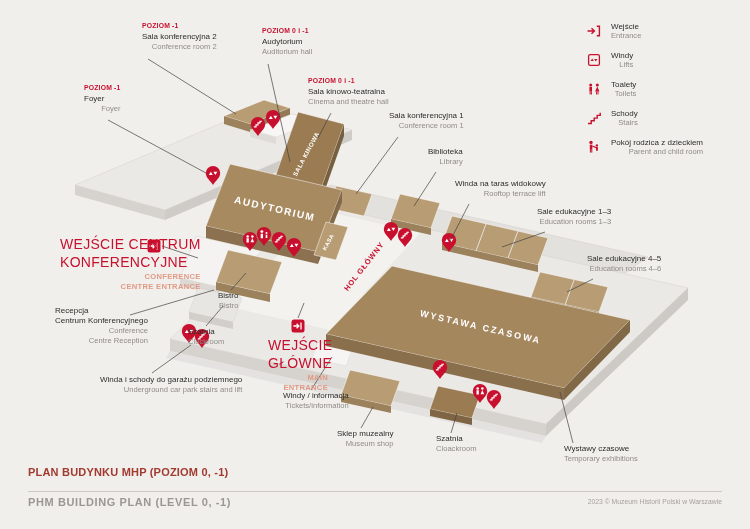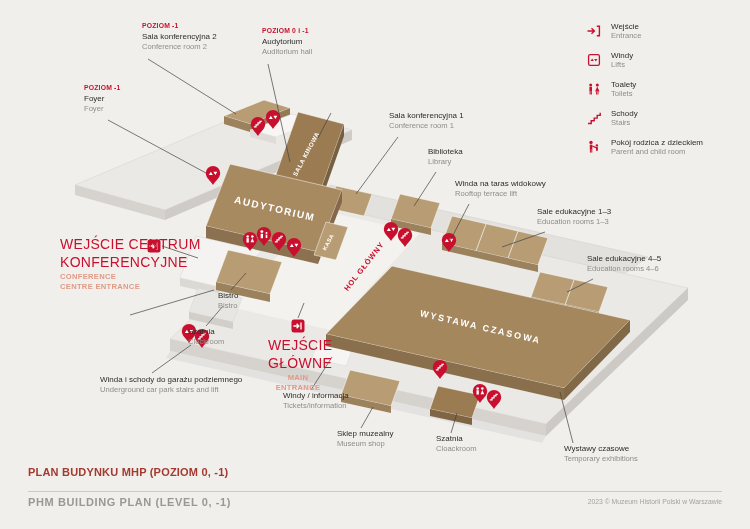--- a/index.html
+++ b/index.html
@@ -3,21 +3,21 @@
 <meta charset="utf-8">
 <style>
   html,body{margin:0;padding:0;background:#f1efec;}
   .canvas{position:relative;width:750px;height:529px;background:#f1efec;overflow:hidden;
           font-family:"Liberation Sans","DejaVu Sans",sans-serif;}
   #plan-svg{position:absolute;left:0;top:0;}
   #plan-svg text{font-family:"Liberation Sans","DejaVu Sans",sans-serif;}
   .lbl{position:absolute;line-height:1.28;}
   .lvl{font-size:6.8px;font-weight:700;color:#c8102e;letter-spacing:.2px;margin-bottom:1px;}
   .pl{font-size:8px;font-weight:400;color:#2e2c2a;}
-  .en{font-size:7.6px;color:#8f8c88;}
+  .en{font-size:7.6px;color:#8f8c88;text-align:right;}
   .pre{white-space:pre-line;}
   .lbl.red .pl{color:#c8102e;letter-spacing:.3px;font-size:14px;}
   .lbl.red .en{color:#e09a85;font-weight:700;letter-spacing:.3px;}
   .lbl.center{text-align:center;}
   .legend{position:absolute;left:586px;top:22px;display:flex;flex-direction:column;gap:11px;}
   .legend-row{display:flex;gap:9px;align-items:flex-start;}
   .legend-icon{width:16px;height:16px;flex:none;margin-top:1px;}
   .footer-title{position:absolute;left:28px;top:466px;font-size:11px;font-weight:700;color:#a23a30;letter-spacing:.2px;}
   .divider{position:absolute;left:28px;top:491px;width:694px;border-top:1px solid #ccc9c5;}
   .footer-sub{position:absolute;left:28px;top:496px;font-size:11px;font-weight:700;color:#9b9793;letter-spacing:.6px;}
@@ -214,20 +214,25 @@
     <div class="pl">Audytorium</div>
     <div class="en">Auditorium hall</div>
   </div>
 
   <div class="lbl" style="left:84px;top:84px">
     <div class="lvl">POZIOM -1</div>
     <div class="pl">Foyer</div>
     <div class="en">Foyer</div>
   </div>
 
+  <div class="lbl" style="left:308px;top:77px">
+    <div class="lvl">POZIOM 0 i -1</div>
+    <div class="pl">Sala kinowo-teatralna</div>
+    <div class="en">Cinema and theatre hall</div>
+  </div>
 
   <div class="lbl" style="left:389px;top:111px">
     <div class="pl">Sala konferencyjna 1</div>
     <div class="en">Conference room 1</div>
   </div>
 
   <div class="lbl" style="left:428px;top:147px">
     <div class="pl">Biblioteka</div>
     <div class="en">Library</div>
   </div>
@@ -247,20 +252,26 @@
     <div class="en">Education rooms 4–6</div>
   </div>
 
   <div class="lbl red" style="left:60px;top:236px">
     <div class="pl pre">WEJŚCIE CENTRUM
 KONFERENCYJNE</div>
     <div class="en pre">CONFERENCE
 CENTRE ENTRANCE</div>
   </div>
 
+  <div class="lbl" style="left:55px;top:306px">
+    <div class="pl pre">Recepcja
+Centrum Konferencyjnego</div>
+    <div class="en pre">Conference
+Centre Reception</div>
+  </div>
 
   <div class="lbl" style="left:218px;top:291px">
     <div class="pl">Bistro</div>
     <div class="en">Bistro</div>
   </div>
 
   <div class="lbl" style="left:188px;top:327px">
     <div class="pl">Szatnia</div>
     <div class="en">Clockroom</div>
   </div>

